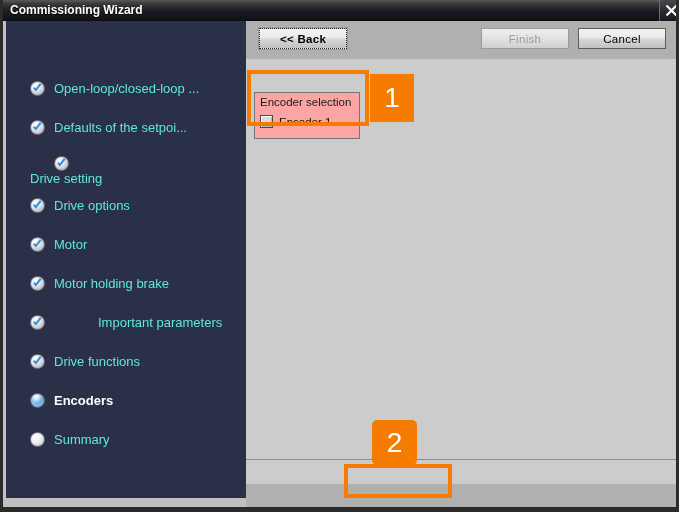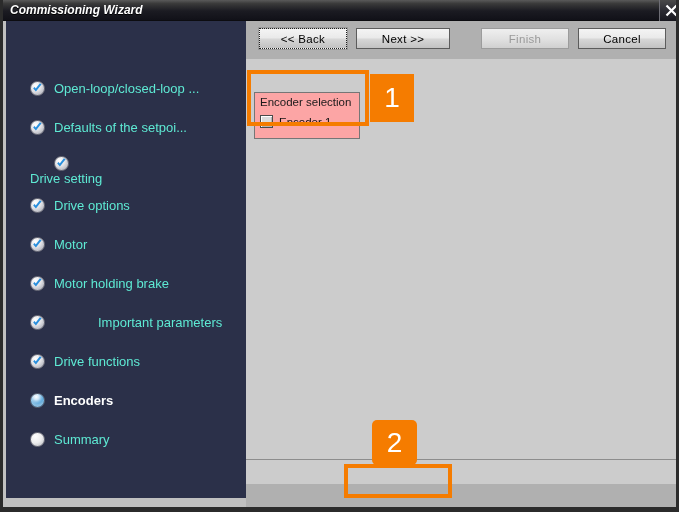--- a/index.html
+++ b/index.html
@@ -37,21 +37,20 @@
     box-sizing: border-box;
   }
   #title-text {
     color: #ffffff;
     font-size: 12px;
     font-weight: bold;
     padding-left: 7px;
     letter-spacing: 0px;
     white-space: nowrap;
     text-shadow: 0 1px 0 #000;
-    font-style: italic;
   }
   #close-btn {
     position: absolute;
     right: 0px;
     top: 0px;
     width: 23px;
     height: 21px;
     background: linear-gradient(to bottom, #4a4a4a 0%, #2c2c33 50%, #18181f 100%);
     border-left: 1px solid #6d6d75;
     display: flex;
@@ -374,22 +373,21 @@
         <label id="cb-row">
           <span class="cbox"></span>
           <span id="cb-label">Encoder 1</span>
         </label>
       </div>
 
     </div>
 
     <div id="footer"></div>
 
-    <div class="wbtn focused" style="left:13px; top:7px; width:88px;">&lt;&lt; Back</div>
-    <div class="wbtn" style="left:110px; top:7px; width:94px;">Next &gt;&gt;</div>
+    <div class="wbtn focused" style="left:13px; top:7px; width:88px;font-weight:bold;">&lt;&lt; Back</div>
     <div class="wbtn disabled" style="left:235px; top:7px; width:88px;">Finish</div>
     <div class="wbtn" style="left:332px; top:7px; width:88px;">Cancel</div>
   </div>
 
   <div id="btn-sep"></div>
 
   <div class="ann-box" style="left:244px; top:70px; width:122px; height:56px;"></div>
 
   <div class="ann-badge sq" style="left:367px; top:74px; width:44px; height:48px;">1</div>
 

